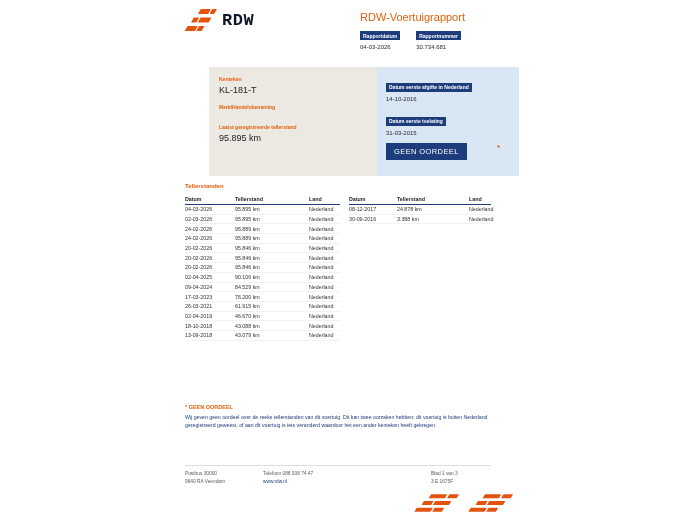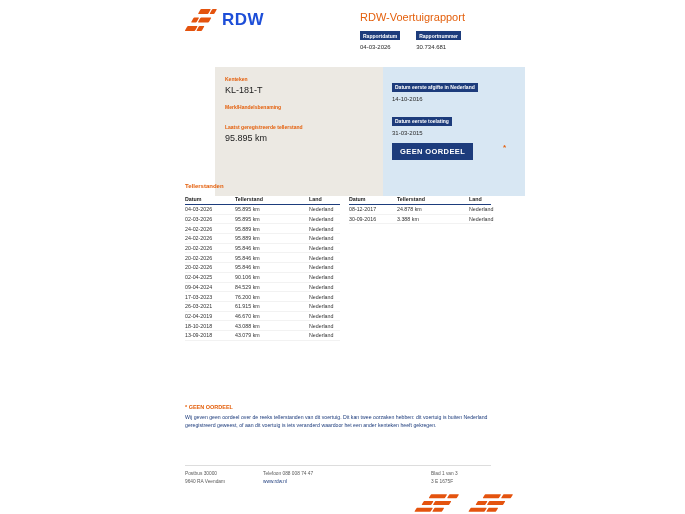--- a/index.html
+++ b/index.html
@@ -4,38 +4,38 @@
 <style>
   html,body{margin:0;padding:0;background:#fff;}
   .page{
     position:relative;width:685px;height:514px;background:#ffffff;
     font-family:"Liberation Sans","DejaVu Sans",sans-serif;
     overflow:hidden;outline:1px solid #ececec;
   }
   
   .logo{position:absolute;left:183px;top:9px;display:flex;align-items:center;gap:5px;}
   .logo svg{display:block;}
-  .logo-text{font-size:17px;font-weight:bold;color:#1d4ed8;letter-spacing:.5px;}
+  .logo-text{font-size:17px;font-weight:bold;color:#0f172a;letter-spacing:.5px;font-family:Liberation Mono, monospace;}
   .report-title{position:absolute;left:360px;top:11px;font-size:11px;color:#e4600d;}
   .report-meta{position:absolute;left:360px;top:31px;display:flex;gap:16px;}
   .meta-col{display:flex;flex-direction:column;align-items:flex-start;}
   .chip{display:inline-block;background:#1d3c7c;color:#fff;font-size:5px;font-weight:bold;
         padding:1.5px 3px;line-height:1.2;white-space:nowrap;}
   .meta-value{font-size:6px;color:#2a2a2a;margin-top:4px;}
   
-  .panels{position:absolute;left:183px;top:67px;width:310px;height:129px;display:flex;padding-left:32px;}
+  .panels{position:absolute;left:177px;top:67px;width:310px;height:109px;display:flex;padding-left:32px;}
   .panel-gray{width:168px;background:#ece9e3;box-sizing:border-box;padding:9px 10px;}
   .panel-blue{width:142px;background:#d8e7f3;box-sizing:border-box;padding:8px 9px;}
   .flabel{font-size:5px;font-weight:bold;color:#e4600d;margin-bottom:3px;}
   .fvalue{font-size:9px;color:#222;margin-bottom:9px;}
   .flabel.gap{margin-top:14px;}
   .bchip-row{margin-bottom:3px;}
   .bvalue{font-size:6px;color:#2a2a2a;margin-bottom:7px;}
   .verdict-row{margin-top:7px;display:flex;align-items:flex-start;}
-  .verdict-box{background:#1d3c7c;color:#fff;font-size:7.5px;font-weight:bold;
+  .verdict-box{background:#1d3c7c;color:#fff;font-size:7.5px;font-weight:normal;
                letter-spacing:.4px;padding:4.5px 8px;line-height:1;}
   .verdict-star{margin-left:auto;margin-right:10px;color:#e4600d;font-size:8px;font-weight:bold;}
   
   .teller{position:absolute;left:185px;top:183px;width:306px;}
   .section-title{font-size:6px;font-weight:bold;color:#e4600d;margin-bottom:4px;}
   .tables{display:flex;gap:9px;}
   .table{font-size:5.3px;color:#333;}
   .t-left{width:155px;}
   .t-right{width:142px;}
   .thead{display:grid;align-items:end;height:9px;padding-bottom:2px;

